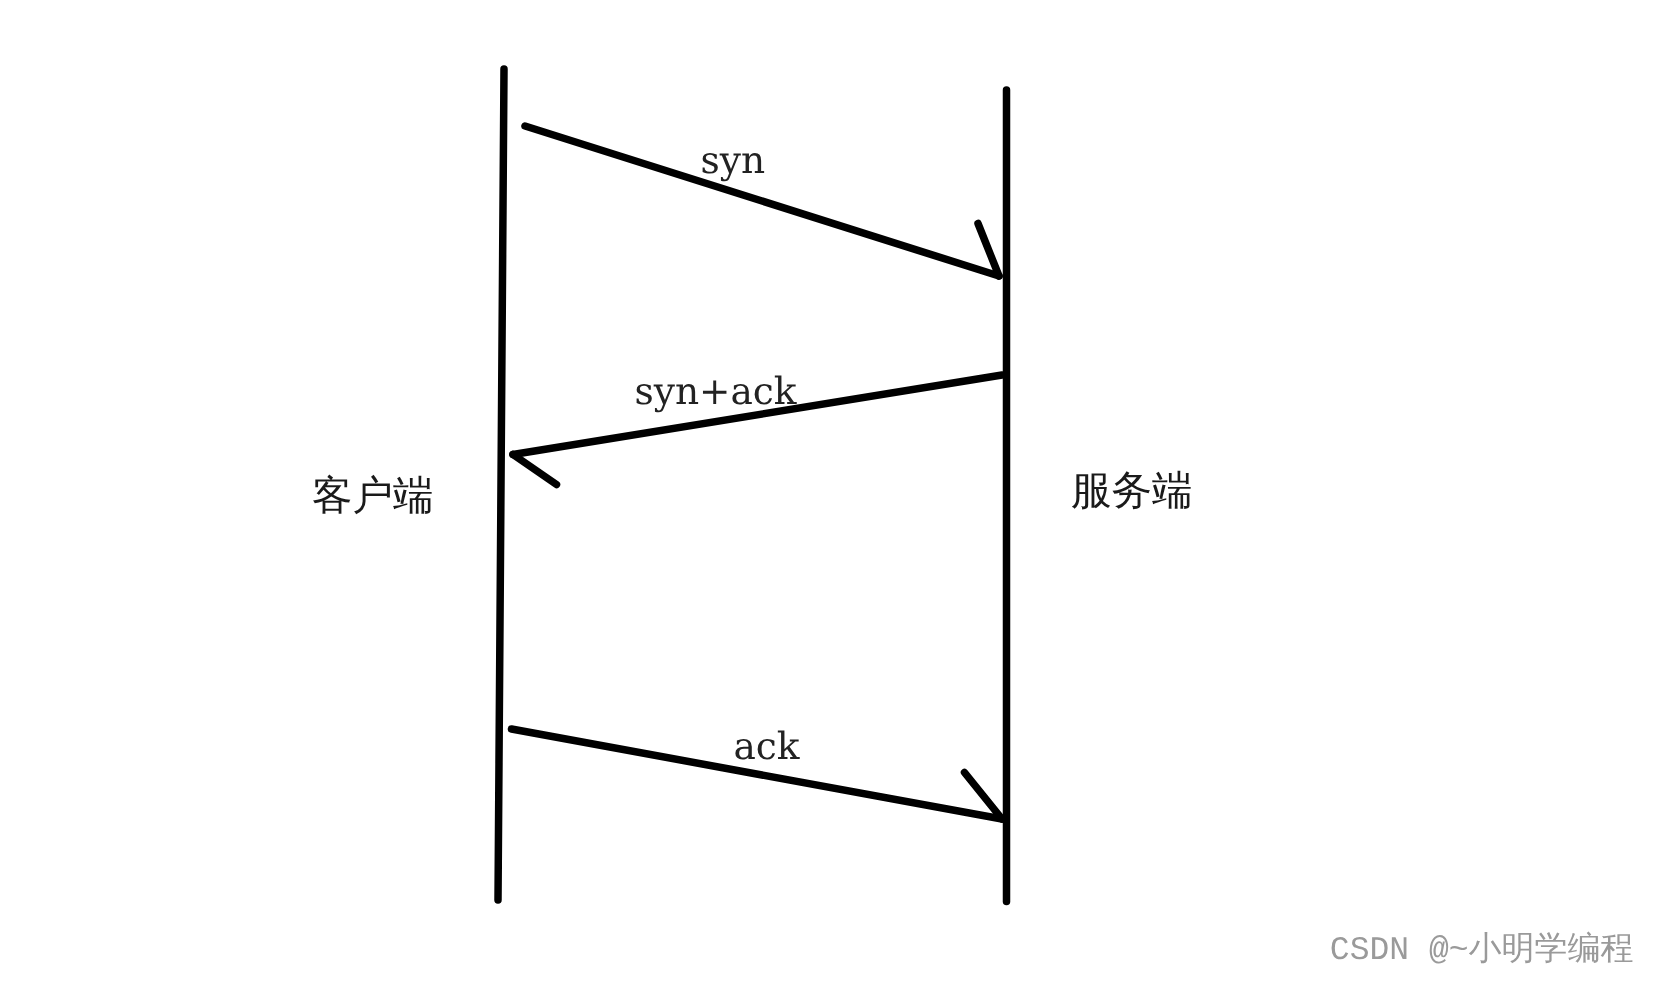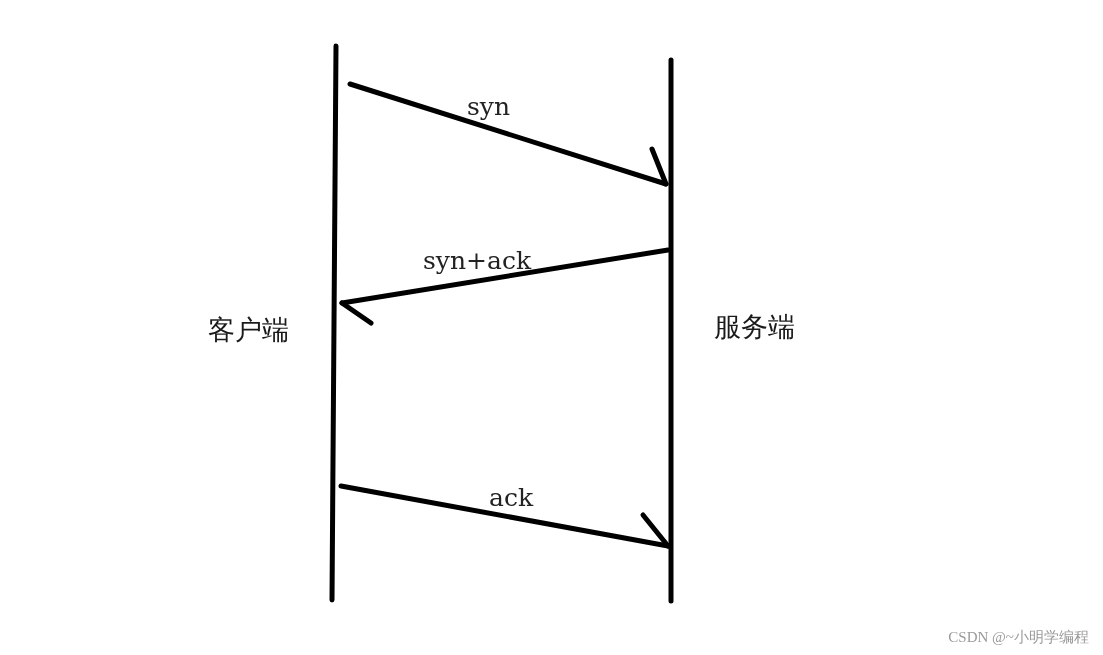--- a/index.html
+++ b/index.html
@@ -1,21 +1,21 @@
 <!DOCTYPE html>
 <html><head>
   <meta charset="utf-8">
   <style>
     html, body { margin: 0; padding: 0; background: #ffffff; }
     body { width: 1103px; height: 655px; position: relative; overflow: hidden; }
     #diagram { position: absolute; left: 0; top: 0; }
     .lbl { font-family: "DejaVu Serif", "Liberation Serif", serif; font-size: 25px; fill: #222; }
     .cn { font-family: "DejaVu Sans", "Liberation Sans", sans-serif; font-size: 27px; fill: #1a1a1a; }
     .wm { position: absolute; right: 14px; bottom: 8px;
-          font-family: Liberation Serif, serif; font-size: 15px; color: #9a9a9a; }
+          font-family: Liberation Mono, monospace; font-size: 22px; color: #9a9a9a; }
   </style>
 </head>
 <body>
 
 <svg id="diagram" width="1103" height="655" viewBox="0 0 1103 655">
 
   <line x1="336" y1="46" x2="332" y2="600" stroke="#000" stroke-width="5" stroke-linecap="round"></line>
   <line x1="671" y1="60" x2="671" y2="601" stroke="#000" stroke-width="5" stroke-linecap="round"></line>
 
   <g>

